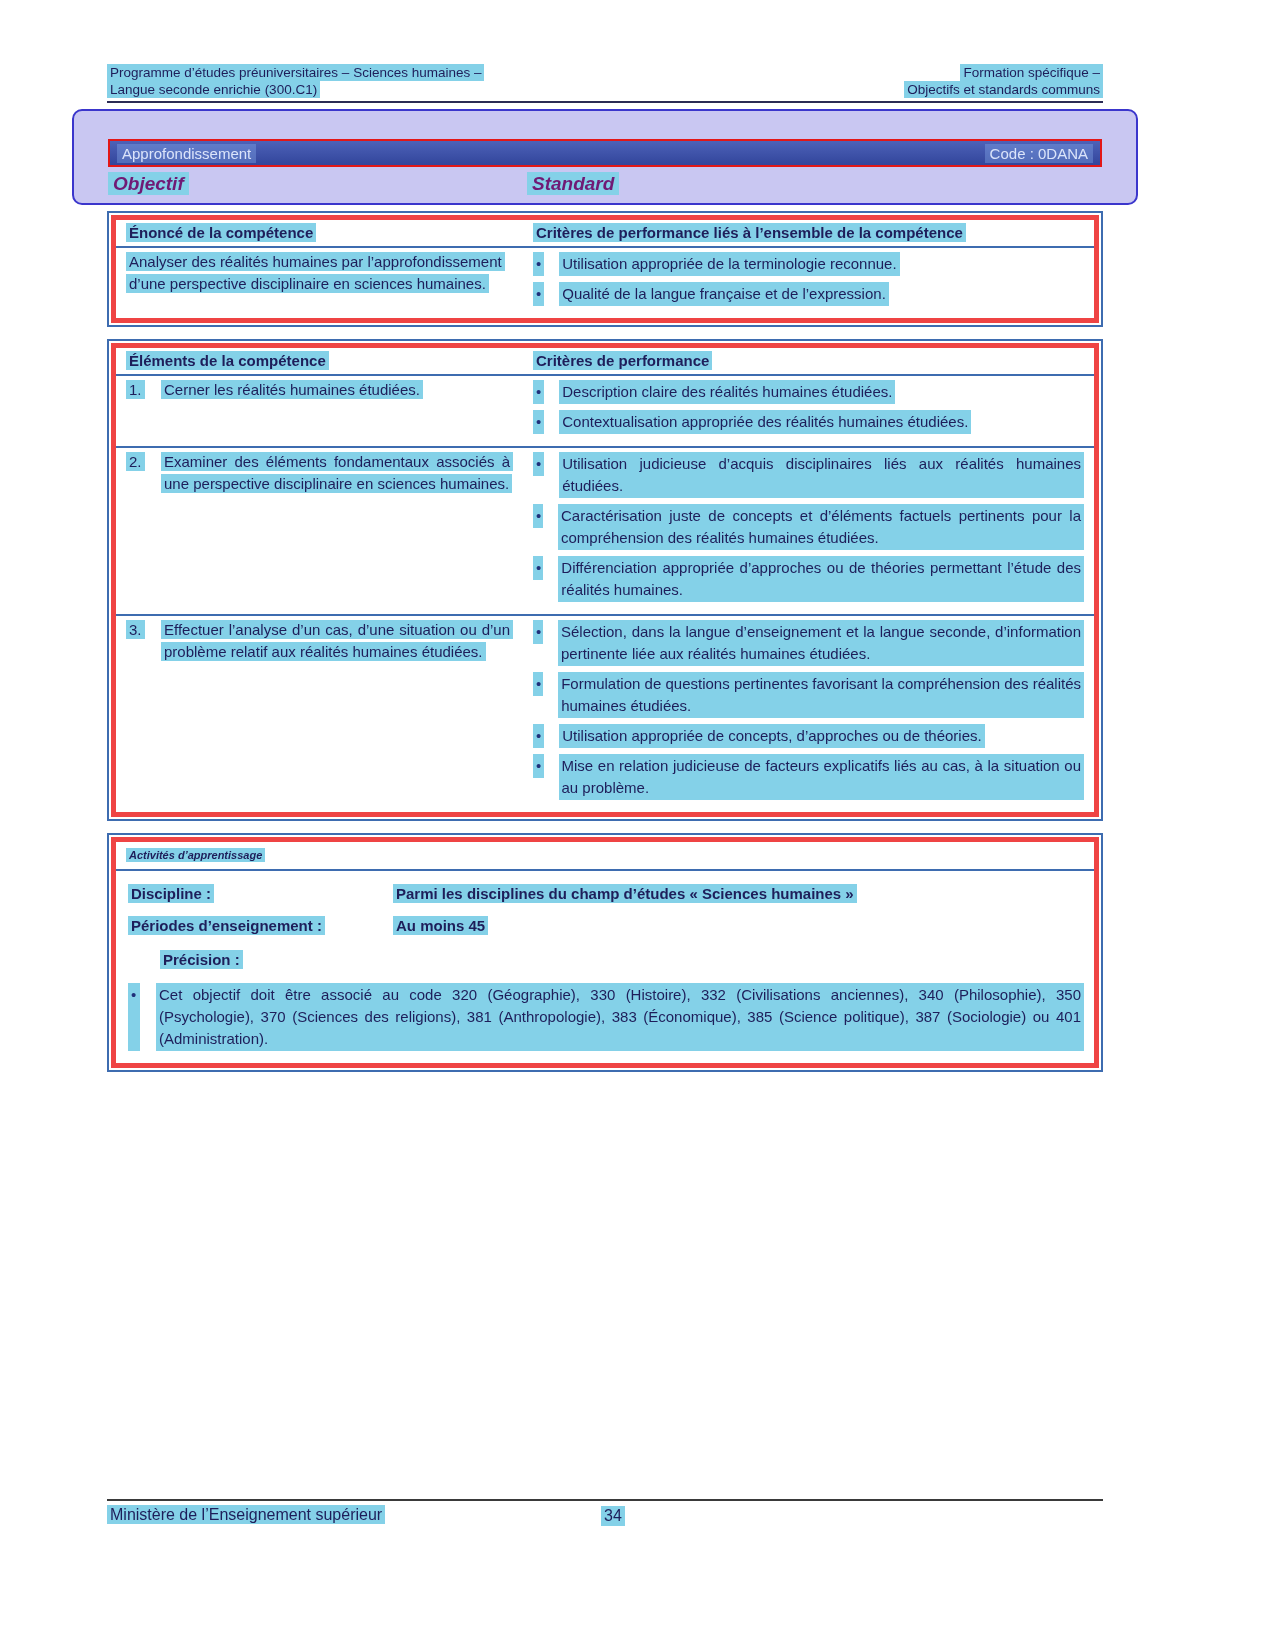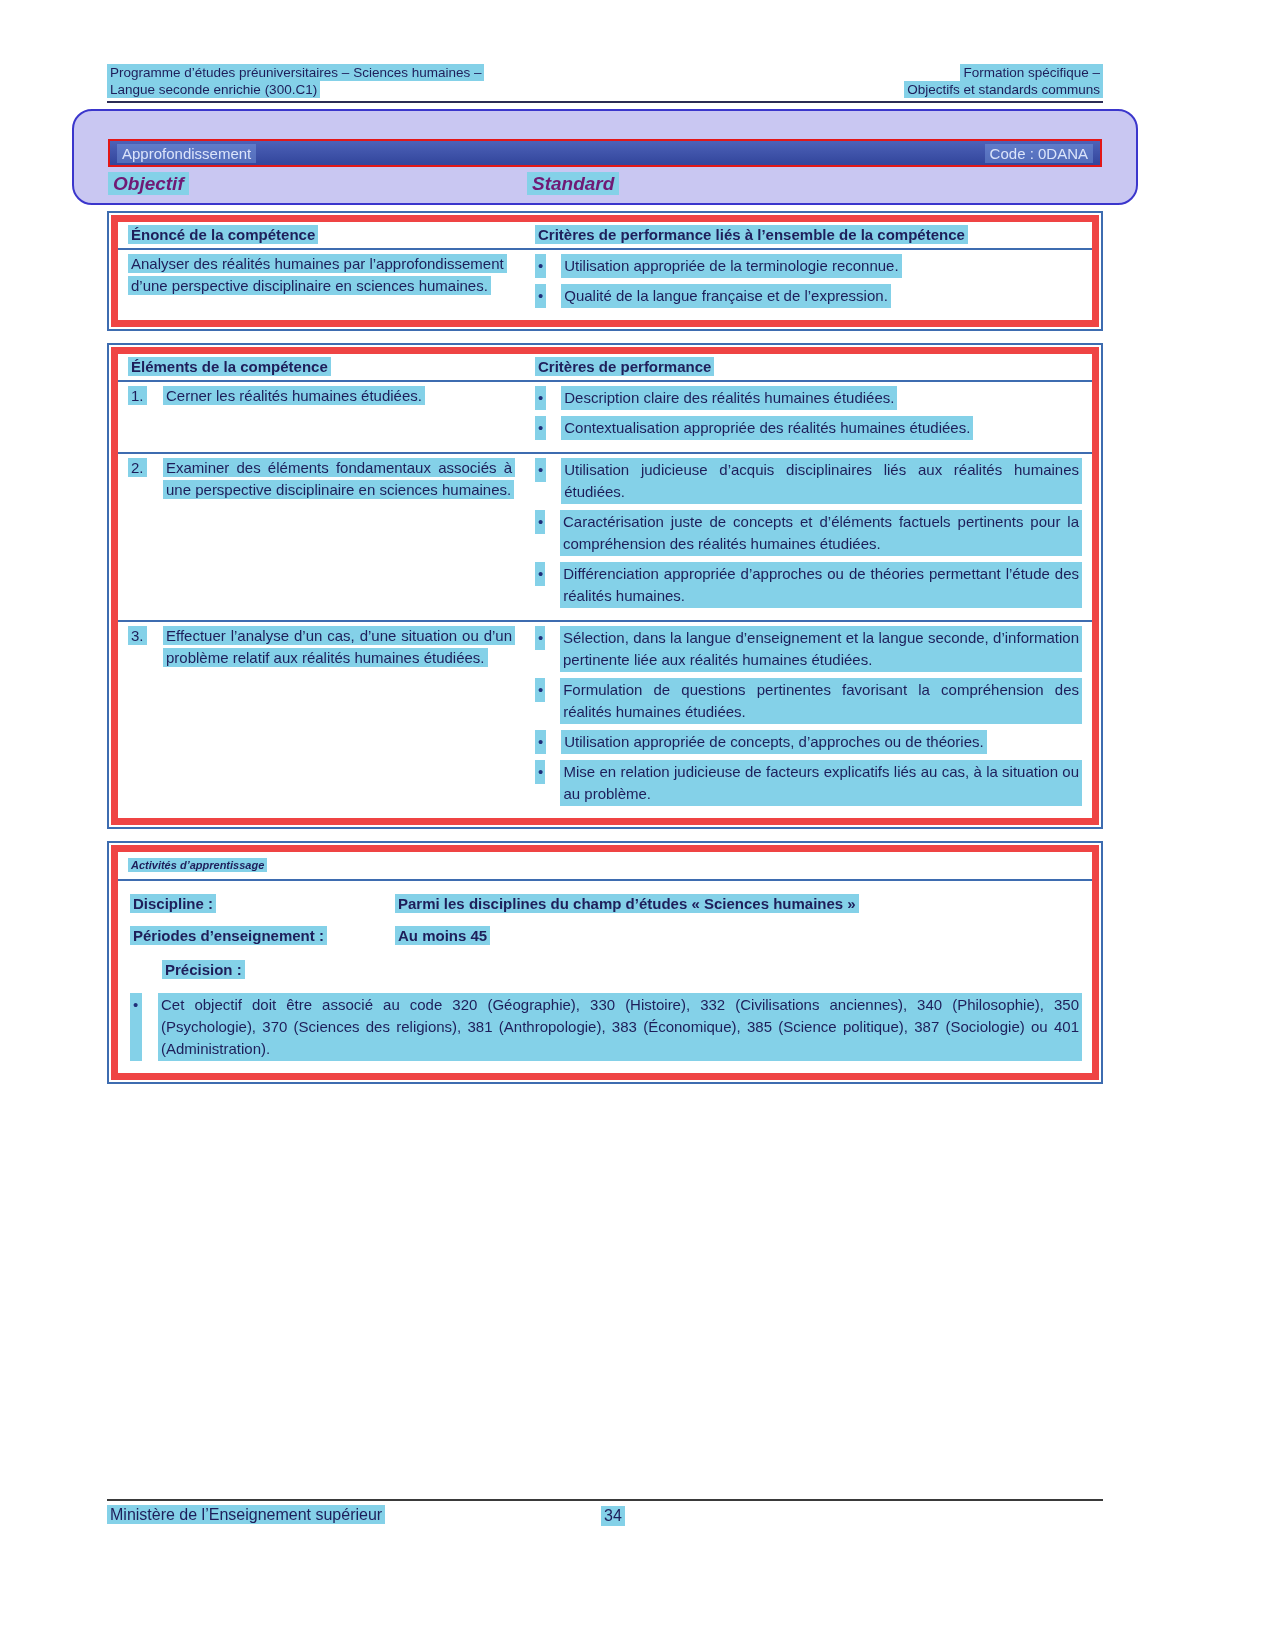--- a/index.html
+++ b/index.html
@@ -10,30 +10,30 @@
   .hl { background:#84d1e8; padding:1px 3px; box-decoration-break:clone; -webkit-box-decoration-break:clone; }
   .i { }
   .just { text-align:justify; }
 
   
   .doc-header { display:flex; justify-content:space-between; font-size:13.5px; line-height:17px; }
   .hdr-right { text-align:right; }
   .hdr-rule { border:none; border-top:2px solid #2b2b55; margin-top:3px; }
 
   
-  .banner { margin-left:-35px; margin-top:6px; width:1066px; background:#c9c7f2; border:2px solid #3b36cc; border-radius:20px; padding:28px 34px 8px 34px; }
+  .banner { margin-left:-35px; margin-top:6px; width:1066px; background:#c9c7f2; border:2px solid #3b36cc; border-radius:10px; padding:28px 34px 8px 34px; }
   .title-bar { height:28px; background:linear-gradient(180deg,#4d62b8,#32459b); border:2px solid #e31717; display:flex; justify-content:space-between; align-items:center; padding:0 7px; font-size:15px; color:#dbe4fa; }
   .bar-hl { background:rgba(135,170,235,0.38); padding:1px 5px; }
   .obj-std { display:grid; grid-template-columns:419px 1fr; margin-top:6px; font-size:19px; font-weight:bold; font-style:italic; color:#701a75; }
   .obj-std .hl { padding:1px 5px; }
 
   
   .tbl { border:2px solid #3e6cb0; padding:2px; margin-top:6px; background:#fff; }
   .tbl2 { margin-top:12px; }
-  .tbl-inner { border:7px solid #ef4444; }
+  .tbl-inner { border:5px solid #ef4444; }
   .trow { display:grid; grid-template-columns:407px 1fr; }
   .rsep { border-top:2px solid #3e6cb0; }
   .tcell { padding:3px 10px 6px 10px; font-size:15px; line-height:22px; }
   .thead .tcell { font-weight:bold; padding-top:2px; padding-bottom:2px; }
 
   .el-item { display:flex; }
   .el-num { min-width:22px; margin-right:13px; }
   .el-txt { flex:1; }
 
   .crit { display:flex; align-items:flex-start; margin:1px 0 6px 0; }

